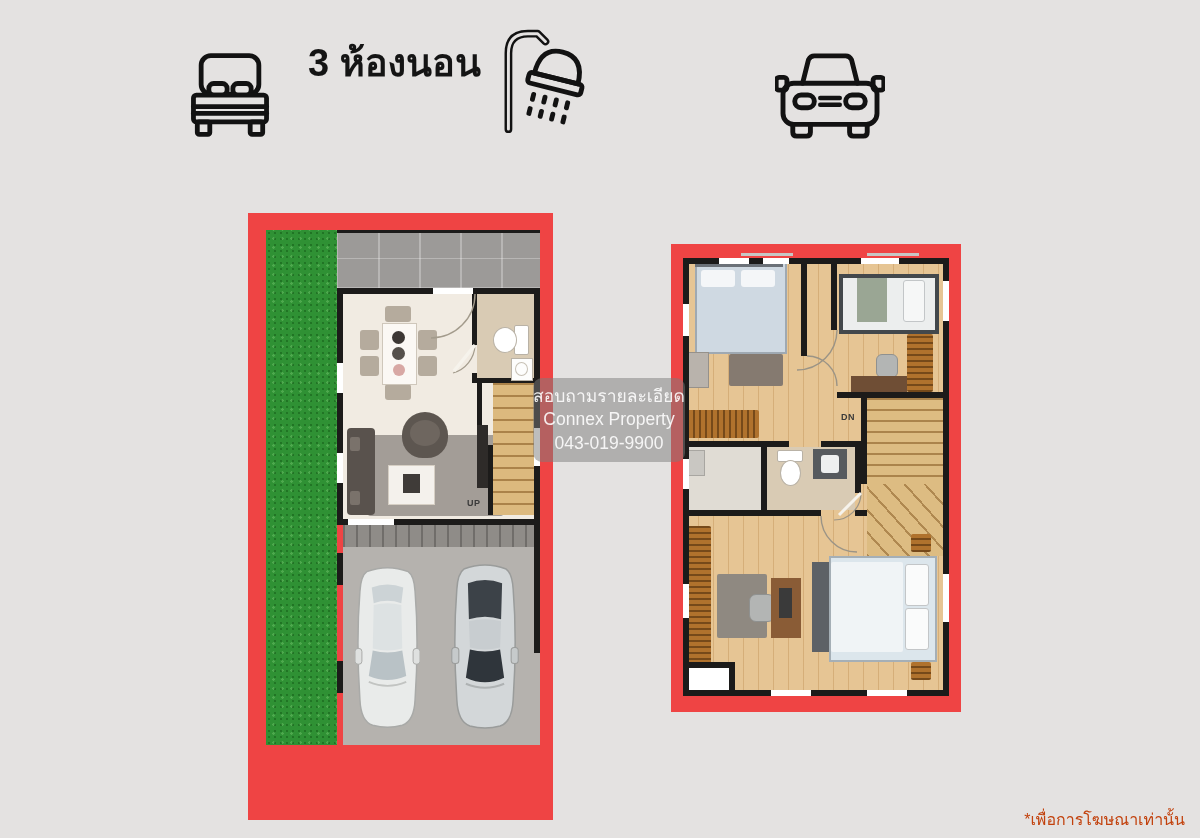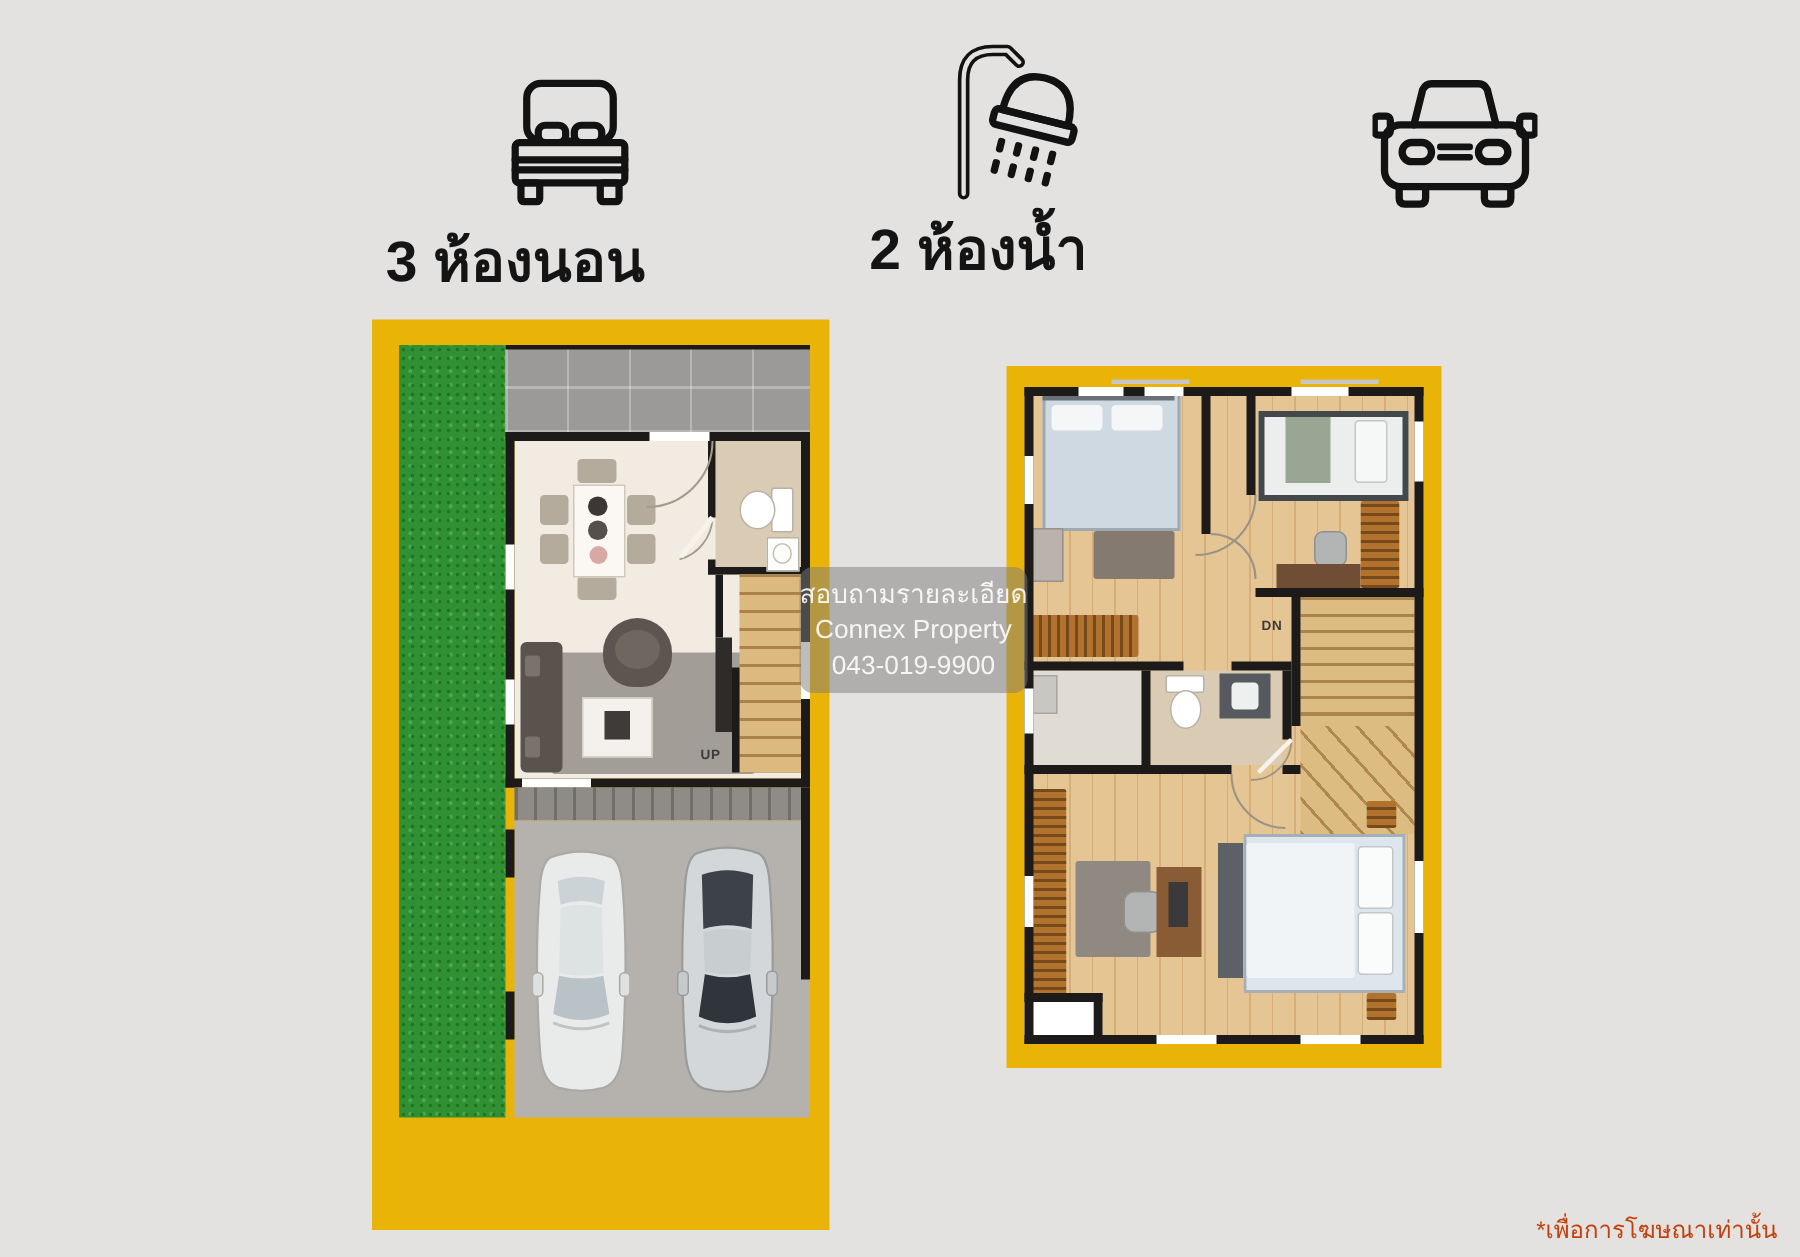--- a/index.html
+++ b/index.html
@@ -3,26 +3,26 @@
 <meta charset="utf-8">
 <style>
   html,body{margin:0;padding:0;}
   body{
     width:1200px;height:838px;position:relative;overflow:hidden;
     background:#e4e2e1;
     font-family:"Liberation Sans","DejaVu Sans",sans-serif;
   }
   .abs{position:absolute;}
   
-  .feature{position:absolute;display:flex;flex-direction:column;align-items:flex-end;}
+  .feature{position:absolute;display:flex;flex-direction:row;align-items:flex-start;gap:28px;}
   .icon-box{height:112px;display:flex;align-items:flex-end;justify-content:center;}
   .feature-label{margin-top:12px;font-size:38px;font-weight:600;color:#141414;white-space:nowrap;line-height:1.15;}
   svg.lineicon{stroke:#121212;fill:none;stroke-linecap:round;stroke-linejoin:round;}
   
-  .card{position:absolute;background:#eab308;}
+  .card{position:absolute;background:#ef4444;}
   .wall{position:absolute;background:#1c1b1a;}
   .win{position:absolute;background:#ffffff;}
   .tick{position:absolute;background:#c7c6c4;}
   
   .grass{position:absolute;background:#2f9134;
     background-image:radial-gradient(rgba(10,70,12,.38) 1px,transparent 1.5px),
                      radial-gradient(rgba(150,225,140,.30) 1px,transparent 1.5px);
     background-size:6px 6px,9px 9px;background-position:0 0,3px 4px;}
   .patio{position:absolute;background:#9c9a98;
     background-image:repeating-linear-gradient(90deg,rgba(255,255,255,.28) 0 1.5px,transparent 1.5px 41px),
@@ -89,21 +89,20 @@
             <rect x="66" y="77" width="5" height="10" rx="2"></rect>
             <rect x="78" y="77" width="5" height="10" rx="2"></rect>
           <rect x="42" y="92" width="5" height="10" rx="2"></rect>
             <rect x="54" y="92" width="5" height="10" rx="2"></rect>
             <rect x="66" y="92" width="5" height="10" rx="2"></rect>
             <rect x="78" y="92" width="5" height="10" rx="2"></rect>
         </g>
       </g>
     </svg>
   </div>
-  <div class="feature-label">2 ห้องน้ำ</div>
 </div>
 
 <div class="feature" style="left:775px;top:30px;width:250px;">
   <div class="icon-box">
     <svg class="lineicon" width="110" height="94" viewBox="0 0 112 96" stroke-width="5">
       <path d="M28 36 L34 12 Q36 8 40 8 H72 Q76 8 78 12 L84 36"></path>
       <rect x="1" y="30" width="11" height="13" rx="3"></rect>
       <rect x="100" y="30" width="11" height="13" rx="3"></rect>
       <rect x="8" y="36" width="96" height="42" rx="11"></rect>
       <rect x="20" y="48" width="20" height="13" rx="6.5"></rect>

